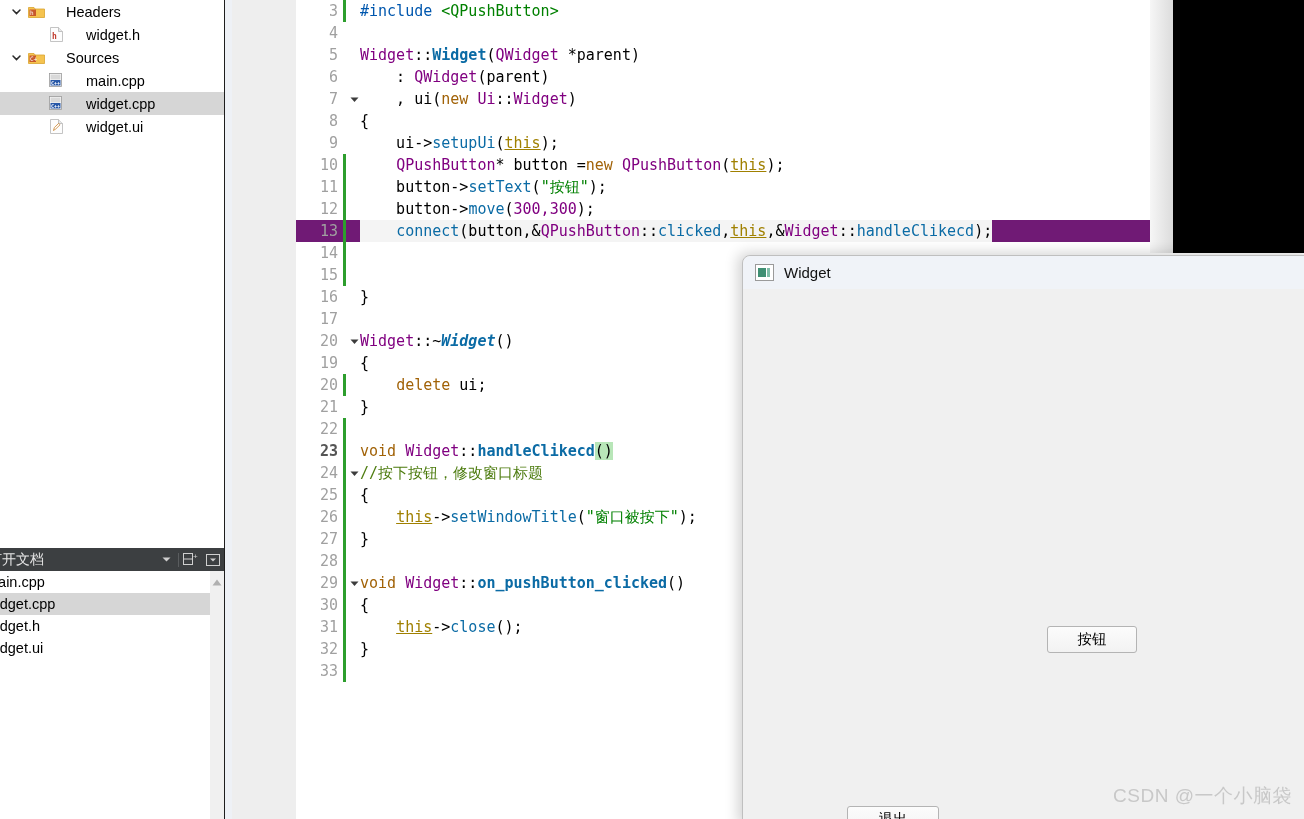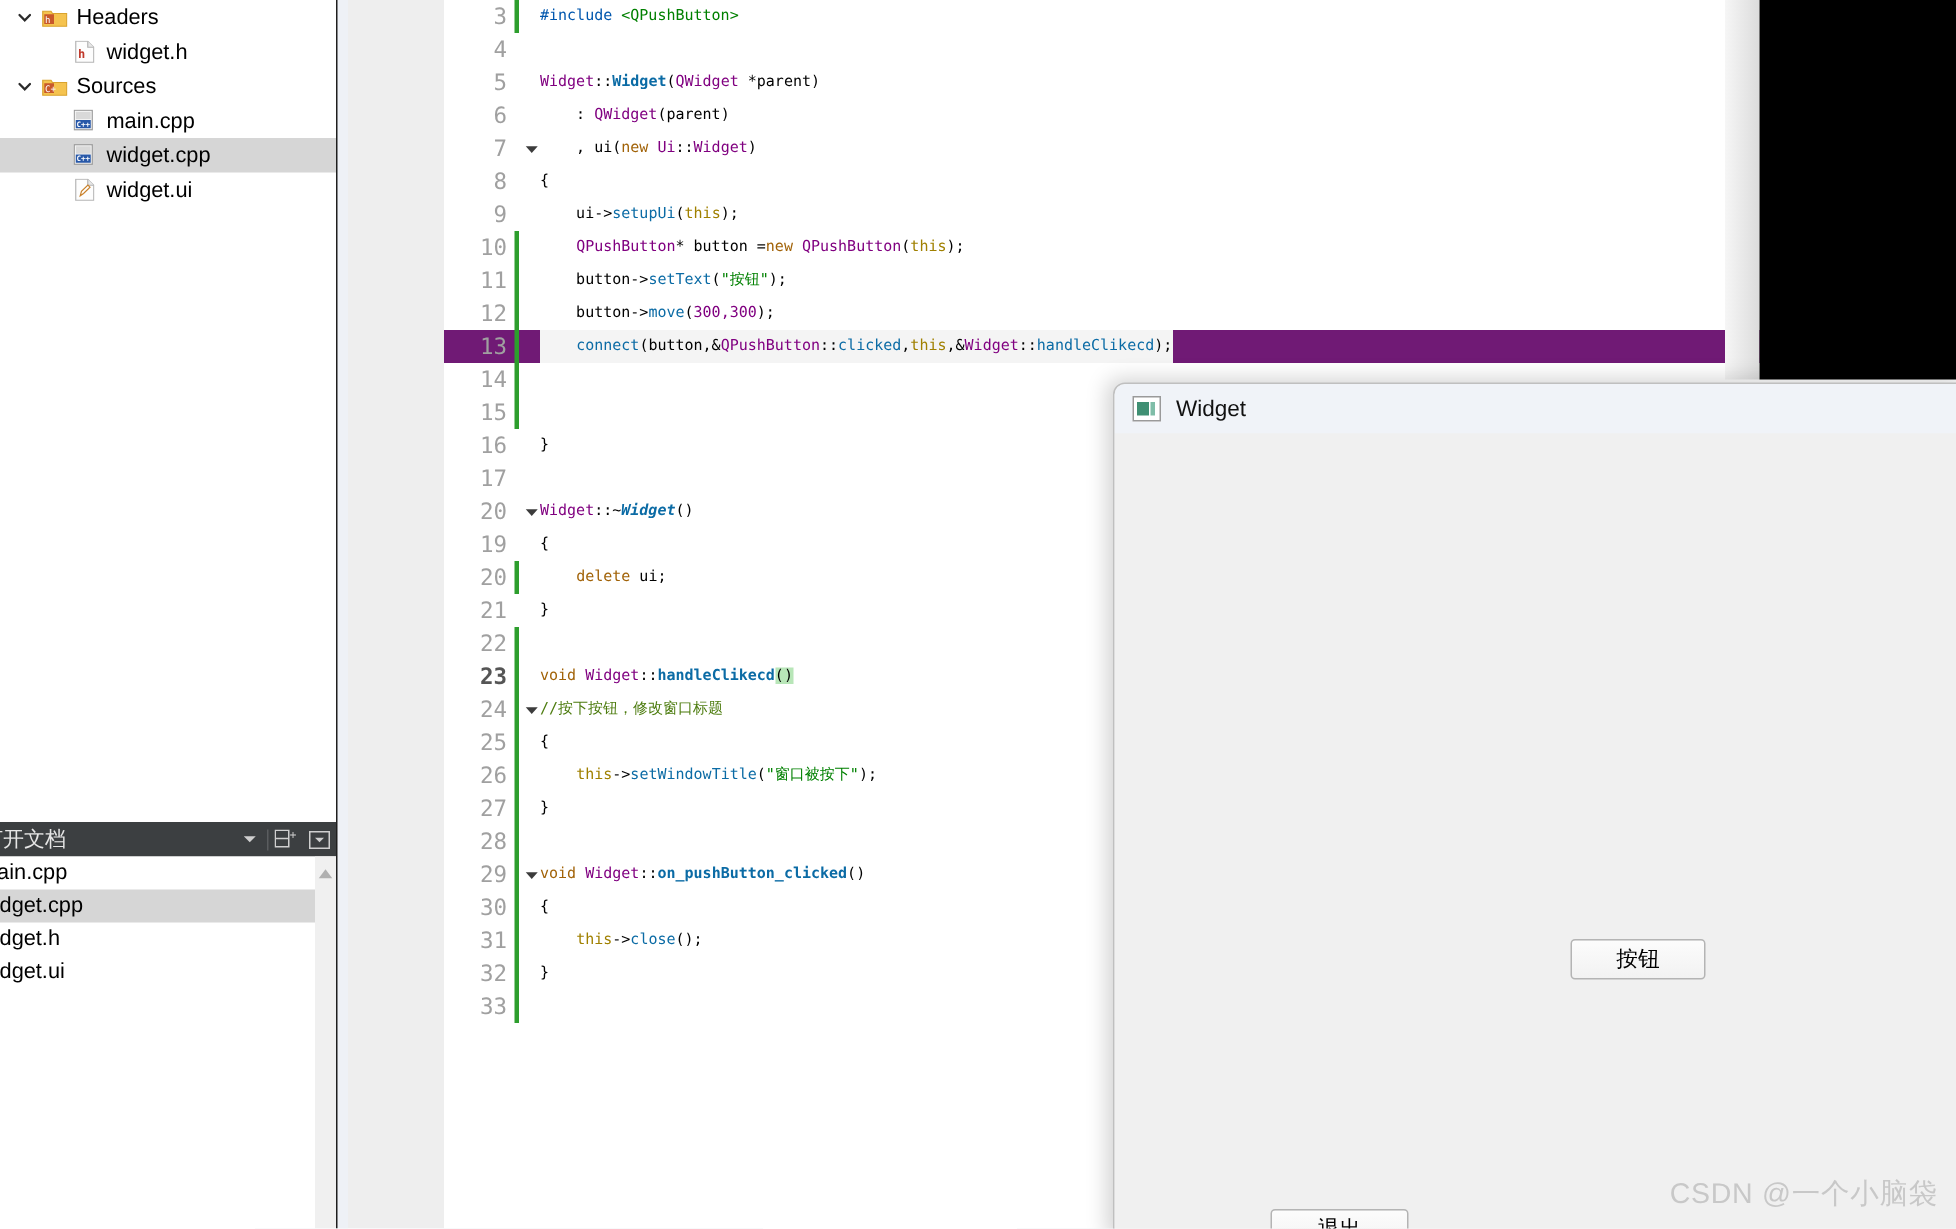--- a/index.html
+++ b/index.html
@@ -21,21 +21,21 @@
   }
   .tree-row.sel{background:#d6d6d6;}
   .tw-arrow{
     width:20px;flex:0 0 20px;display:flex;align-items:center;justify-content:center;
     color:#333;font-size:10px;
   }
   .tw-arrow svg{display:block;}
   .tw-icon{
     width:20px;flex:0 0 20px;display:flex;align-items:center;justify-content:center;
   }
-  .tw-label{padding-left:5px;}
+  .tw-label{padding-left:5px;margin-left:15px;}
 
   
   #open-docs{
     position:absolute;left:0;top:548px;width:224px;height:271px;
     background:#ffffff;overflow:hidden;
   }
   #open-docs-header{
     position:relative;height:23px;background:#3c3f41;
     display:flex;align-items:center;color:#e6e6e6;font-size:14px;
   }
@@ -95,33 +95,33 @@
   .ln .chg{
     position:absolute;left:47px;top:0;width:3px;height:22px;background:#2d9e2d;
   }
   .ln .fold{
     position:absolute;left:52px;top:0;width:12px;height:22px;
     display:flex;align-items:center;justify-content:center;
   }
   .ln .txt{
     position:absolute;left:64px;top:0;white-space:pre;
     font-family:"DejaVu Sans Mono","Liberation Mono",monospace;
-    font-size:10px;color:#000;
+    font-size:15px;color:#000;
   }
   .ln.hl{background:#701a75;}
   .ln.hl .txt{background:#f4f4f4;}
 
   
   .t-pre   {color:#0057ae;}
   .t-inc   {color:#008000;}
   .t-typ   {color:#800080;}
   .t-fn    {color:#0b6ba5;font-weight:bold;}
   .t-fni   {color:#0b6ba5;font-weight:bold;font-style:italic;}
   .t-kw    {color:#a16207;}
-  .t-this  {color:#a08000;}
+  .t-this  {color:#a08000;text-decoration:underline;}
   .t-pun   {color:#000;}
   .t-str   {color:#008000;}
   .t-cmt   {color:#4d7c0f;}
   .t-mem   {color:#0b6ba5;}
   .t-par-hl{background:#b8e6b8;}
 
   
   #black-panel{
     position:absolute;left:1173px;top:0;width:131px;height:253px;background:#000;z-index:20;
   }

